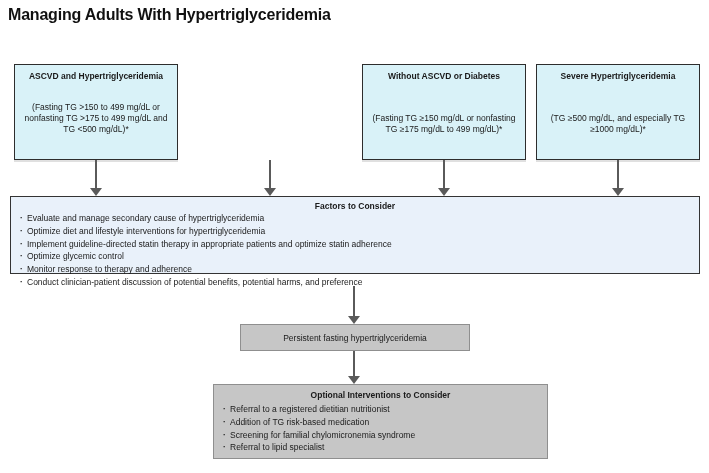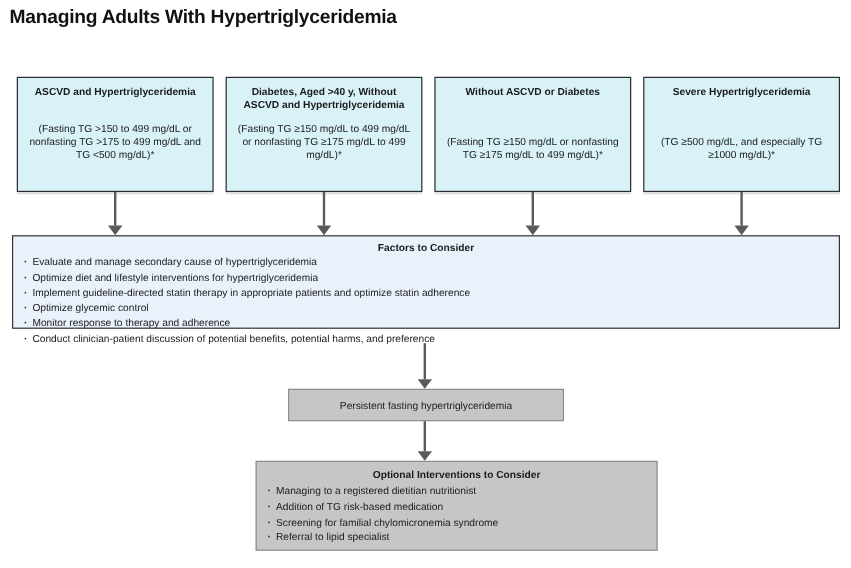--- a/index.html
+++ b/index.html
@@ -79,24 +79,20 @@
 <body>
 
 <div class="canvas">
 
   <div class="page-title">Managing Adults With Hypertriglyceridemia</div>
 
   <div class="top-box tb0">
     <div class="bt">ASCVD and Hypertriglyceridemia</div>
     <div class="bb">(Fasting TG &gt;150 to 499 mg/dL or nonfasting TG &gt;175 to 499 mg/dL and TG &lt;500 mg/dL)*</div>
   </div>
-  <div class="top-box tb1">
-    <div class="bt">Diabetes, Aged &gt;40 y, Without ASCVD and Hypertriglyceridemia</div>
-    <div class="bb">(Fasting TG ≥150 mg/dL to 499 mg/dL or nonfasting TG ≥175 mg/dL to 499 mg/dL)*</div>
-  </div>
   <div class="top-box tb2">
     <div class="bt">Without ASCVD or Diabetes</div>
     <div class="bb">(Fasting TG ≥150 mg/dL or nonfasting TG ≥175 mg/dL to 499 mg/dL)*</div>
   </div>
   <div class="top-box tb3">
     <div class="bt">Severe Hypertriglyceridemia</div>
     <div class="bb">(TG ≥500 mg/dL, and especially TG ≥1000 mg/dL)*</div>
   </div>
 
   <div class="arrow a0">
@@ -136,20 +132,20 @@
   <div class="persistent">Persistent fasting hypertriglyceridemia</div>
 
   <div class="arrow a5">
       <div class="stem"></div>
       <div class="head"></div>
     </div>
 
   <div class="optional">
     <div class="ot">Optional Interventions to Consider</div>
     <ul class="plain">
-      <li>Managing to a registered dietitian nutritionist</li>
+      <li>Referral to a registered dietitian nutritionist</li>
       <li>Addition of TG risk-based medication</li>
       <li>Screening for familial chylomicronemia syndrome</li>
       <li>Referral to lipid specialist</li>
     </ul>
   </div>
 
 </div>
 
 </body></html>

